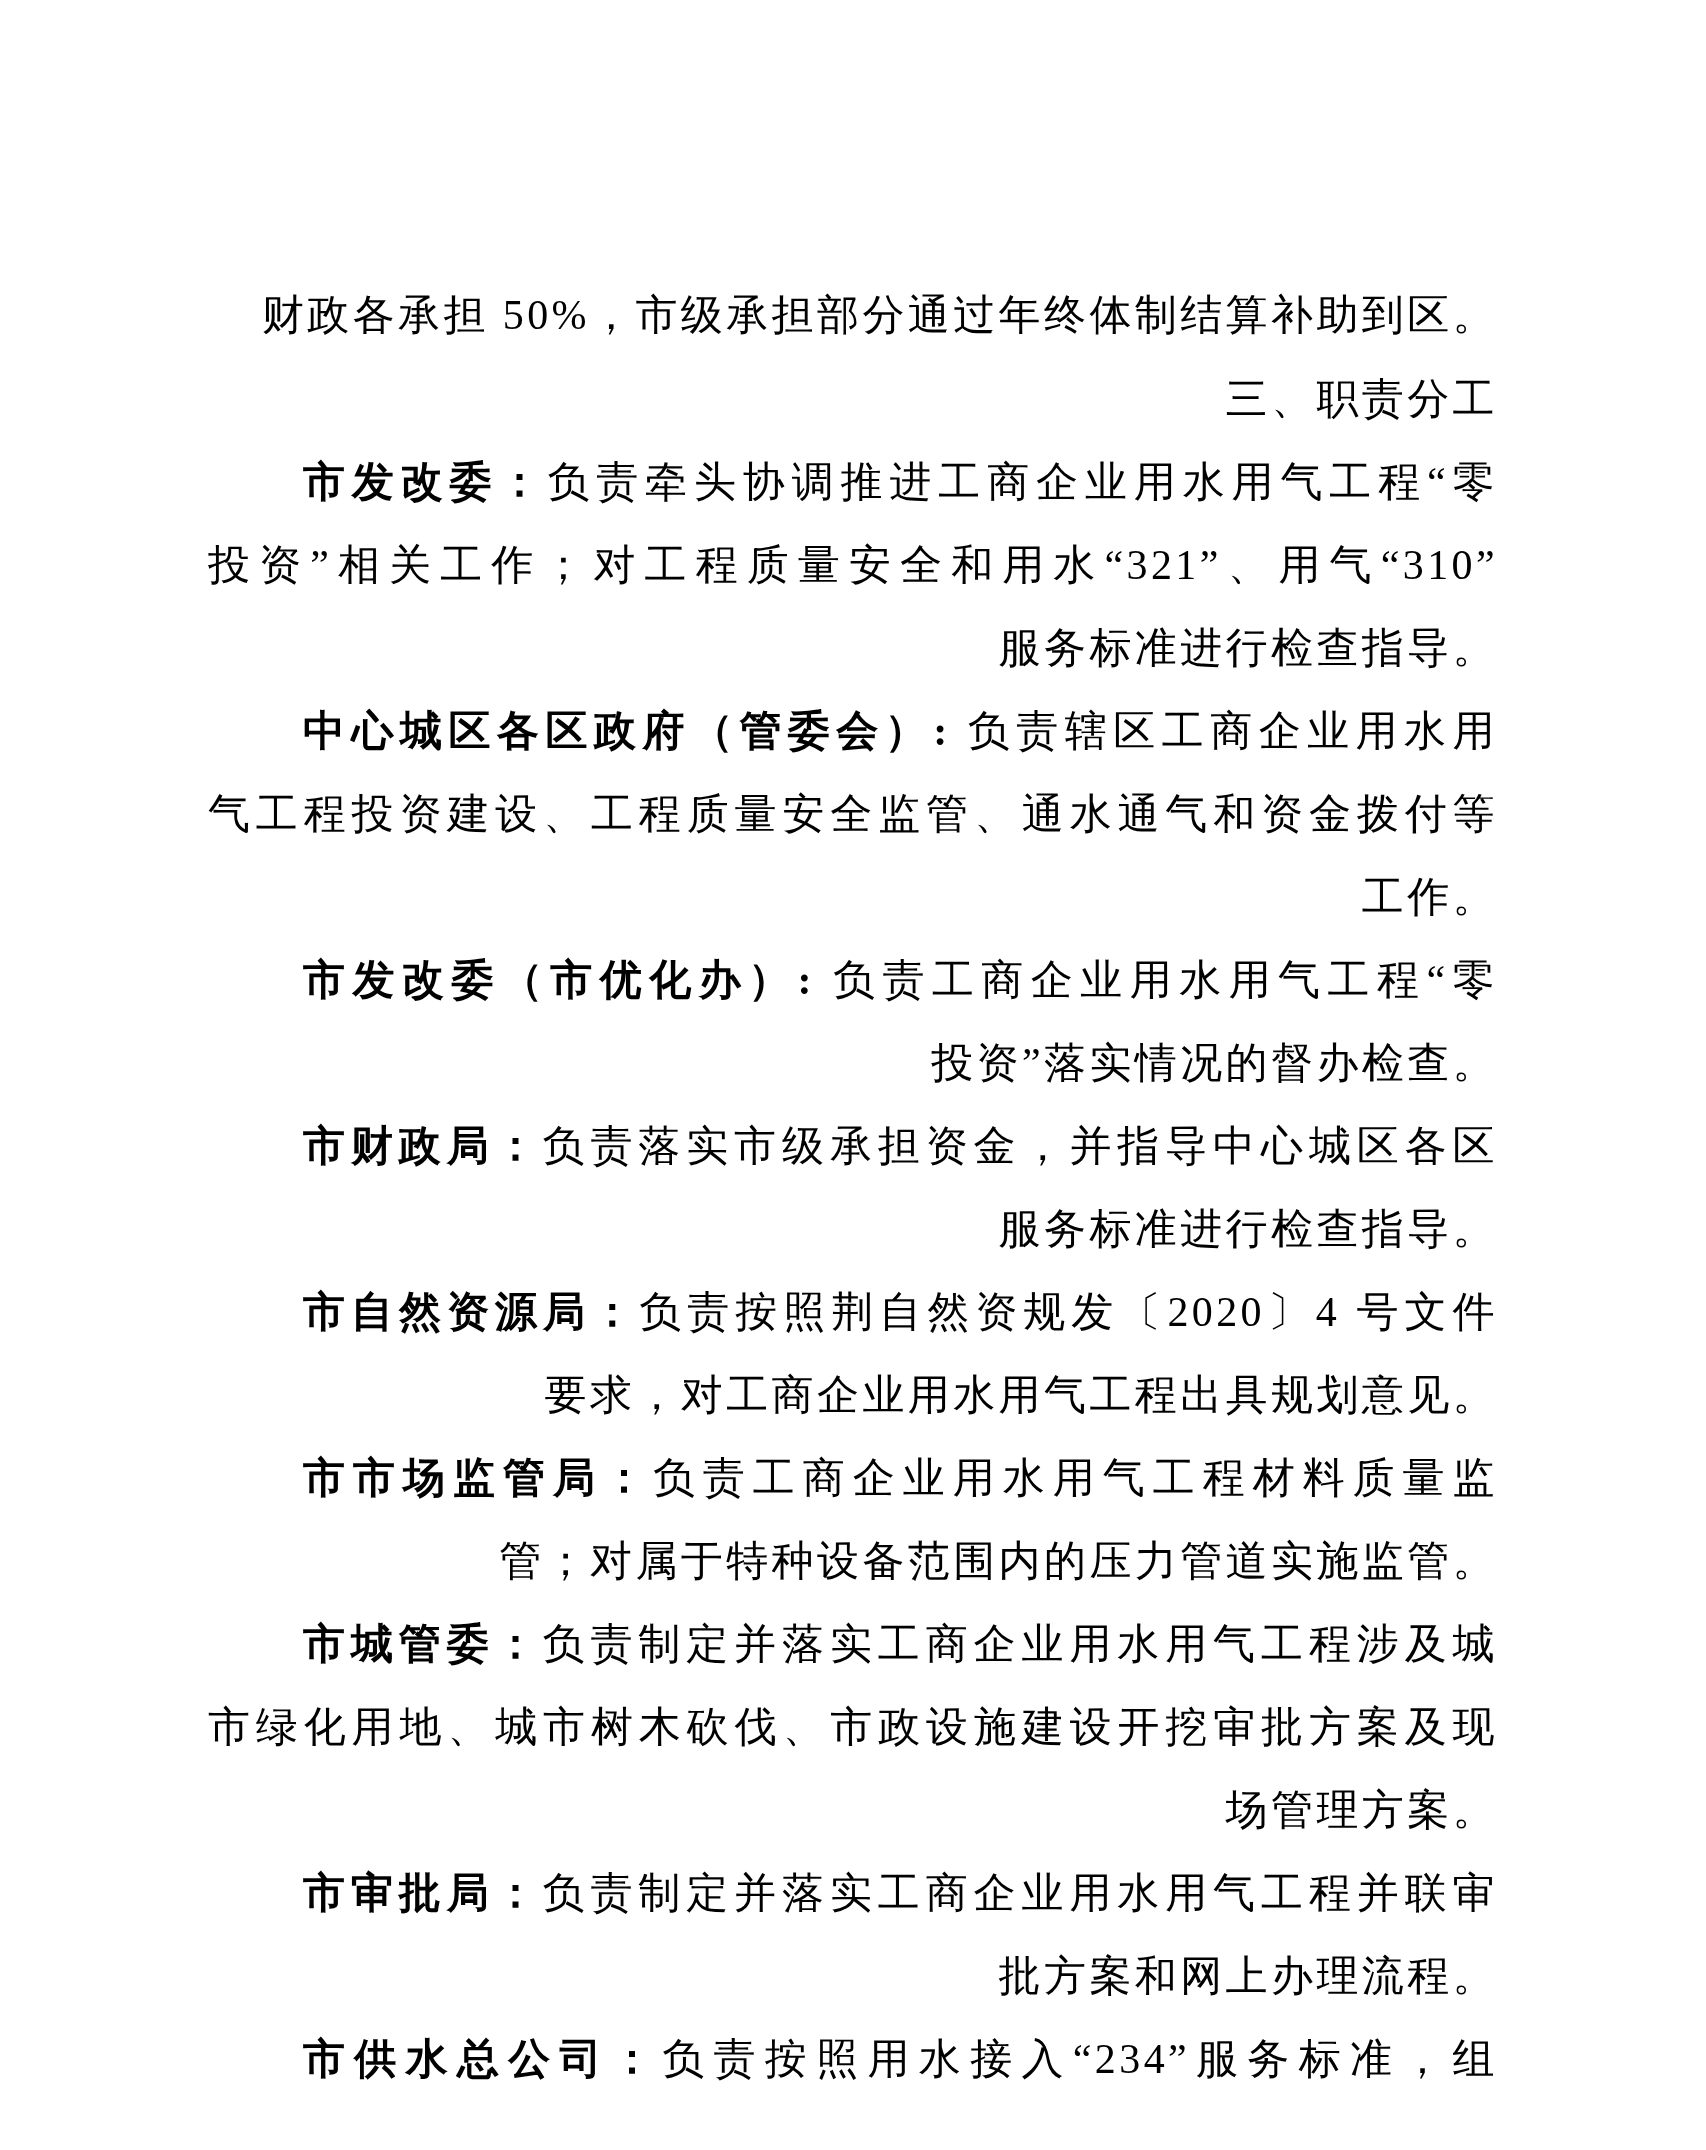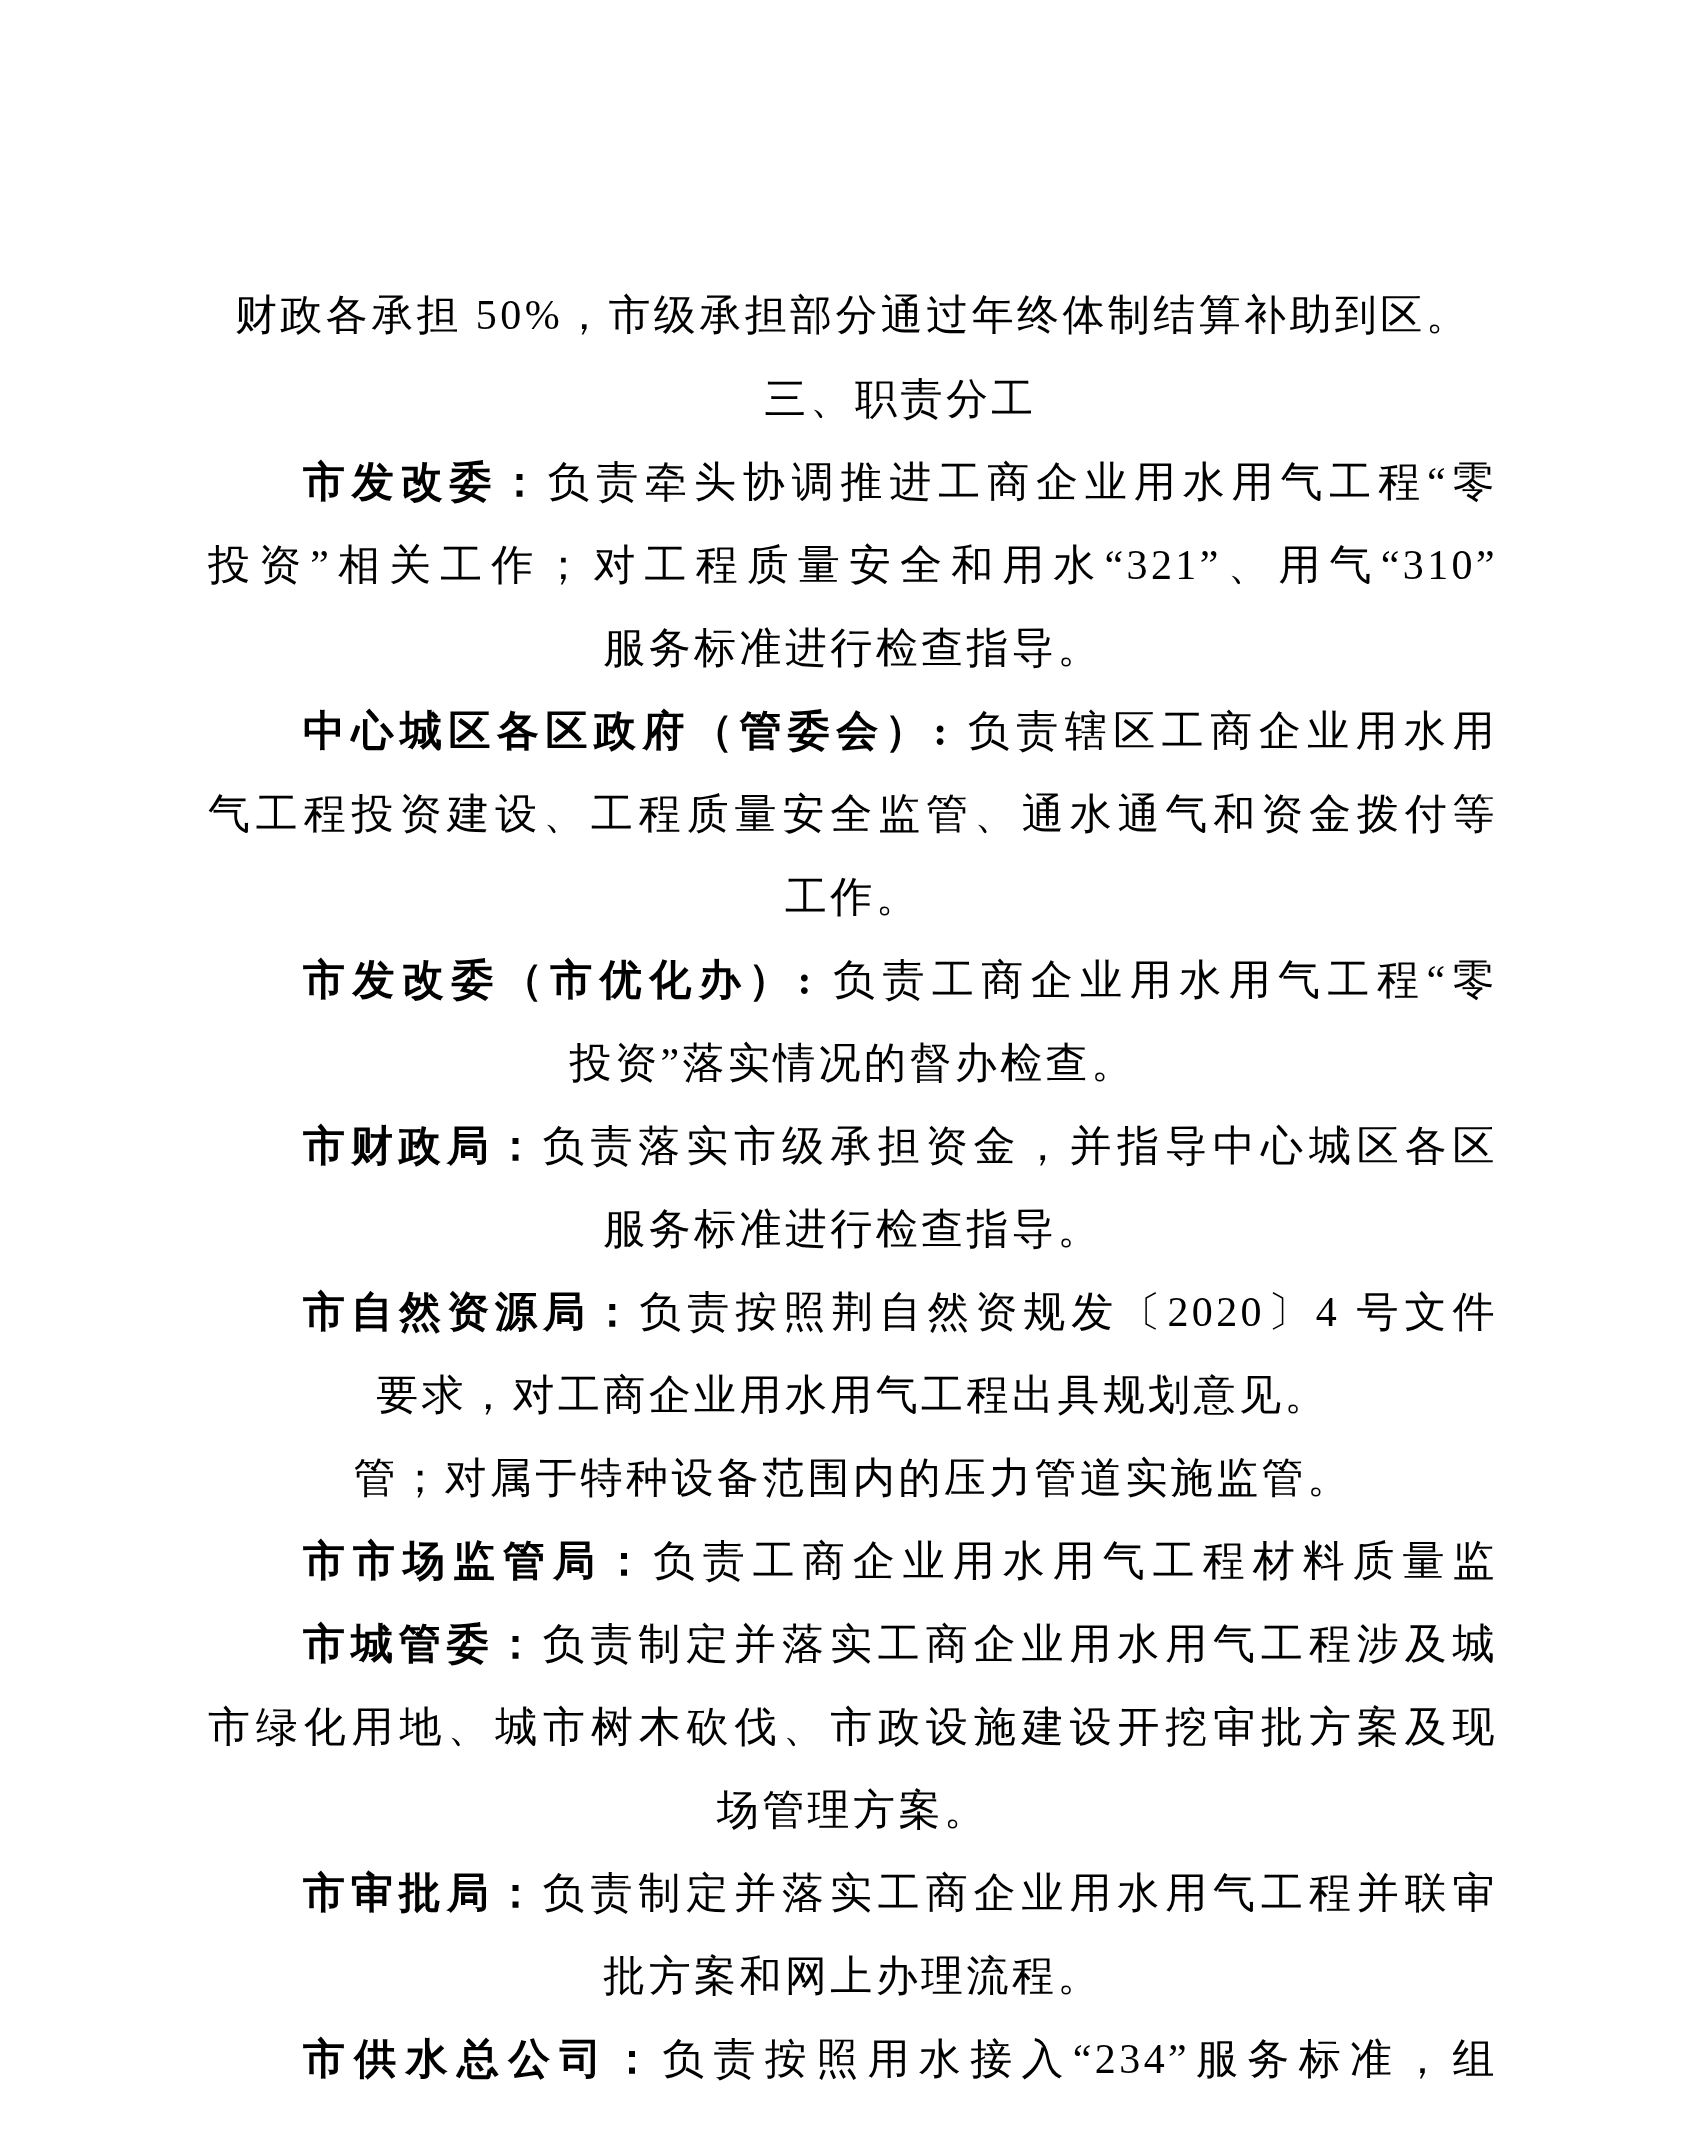--- a/index.html
+++ b/index.html
@@ -15,21 +15,21 @@
     left: 208px;
     top: 274px;
     width: 1290px;
   }
   .line {
     font-family: "Liberation Serif", "DejaVu Serif", serif;
     font-size: 42px;
     line-height: 83px;
     letter-spacing: 3.4px;
     color: #000000;
-    text-align: center;
+    text-align: right;
   }
   .fill {
     text-align: justify;
     text-align-last: justify;
     text-justify: inter-character;
   }
   .ind { text-indent: 95px; }
   .dept { font-weight: 700; }
   .heading span {
     font-family: "Liberation Sans", "DejaVu Sans", sans-serif;
@@ -63,23 +63,23 @@
     <div class="line"><span class="dept"></span><span>投资”落实情况的督办检查。</span></div>
 
     <div class="line ind fill"><span class="dept">市财政局：</span><span>负责落实市级承担资金，并指导中心城区各区</span></div>
 
     <div class="line"><span class="dept"></span><span>服务标准进行检查指导。</span></div>
 
     <div class="line ind fill"><span class="dept">市自然资源局：</span><span>负责按照荆自然资规发〔2020〕4 号文件</span></div>
 
     <div class="line"><span class="dept"></span><span>要求，对工商企业用水用气工程出具规划意见。</span></div>
 
+    <div class="line ind fill"><span class="dept">市市场监管局：</span><span>负责工商企业用水用气工程材料质量监</span></div>
+
     <div class="line"><span class="dept"></span><span>管；对属于特种设备范围内的压力管道实施监管。</span></div>
-
-    <div class="line ind fill"><span class="dept">市市场监管局：</span><span>负责工商企业用水用气工程材料质量监</span></div>
 
     <div class="line ind fill"><span class="dept">市城管委：</span><span>负责制定并落实工商企业用水用气工程涉及城</span></div>
 
     <div class="line fill"><span class="dept"></span><span>市绿化用地、城市树木砍伐、市政设施建设开挖审批方案及现</span></div>
 
     <div class="line"><span class="dept"></span><span>场管理方案。</span></div>
 
     <div class="line ind fill"><span class="dept">市审批局：</span><span>负责制定并落实工商企业用水用气工程并联审</span></div>
 
     <div class="line"><span class="dept"></span><span>批方案和网上办理流程。</span></div>

